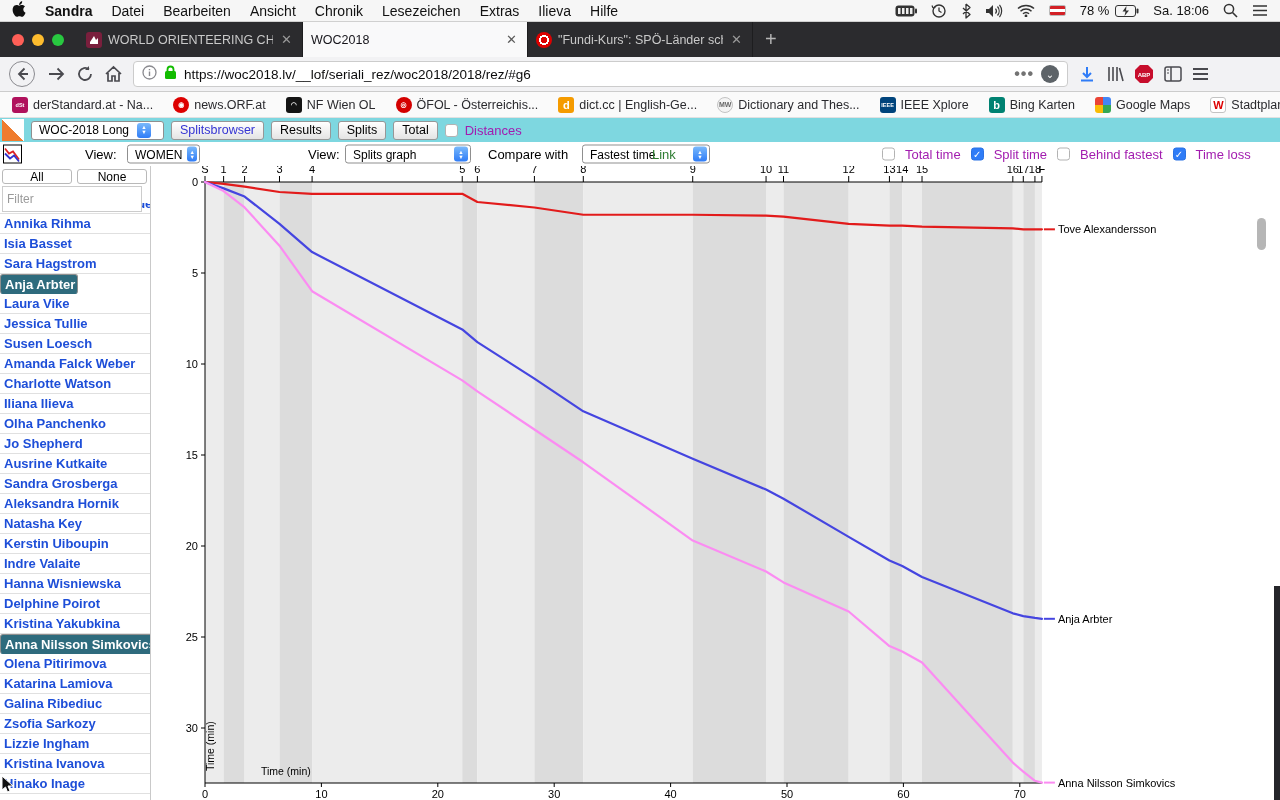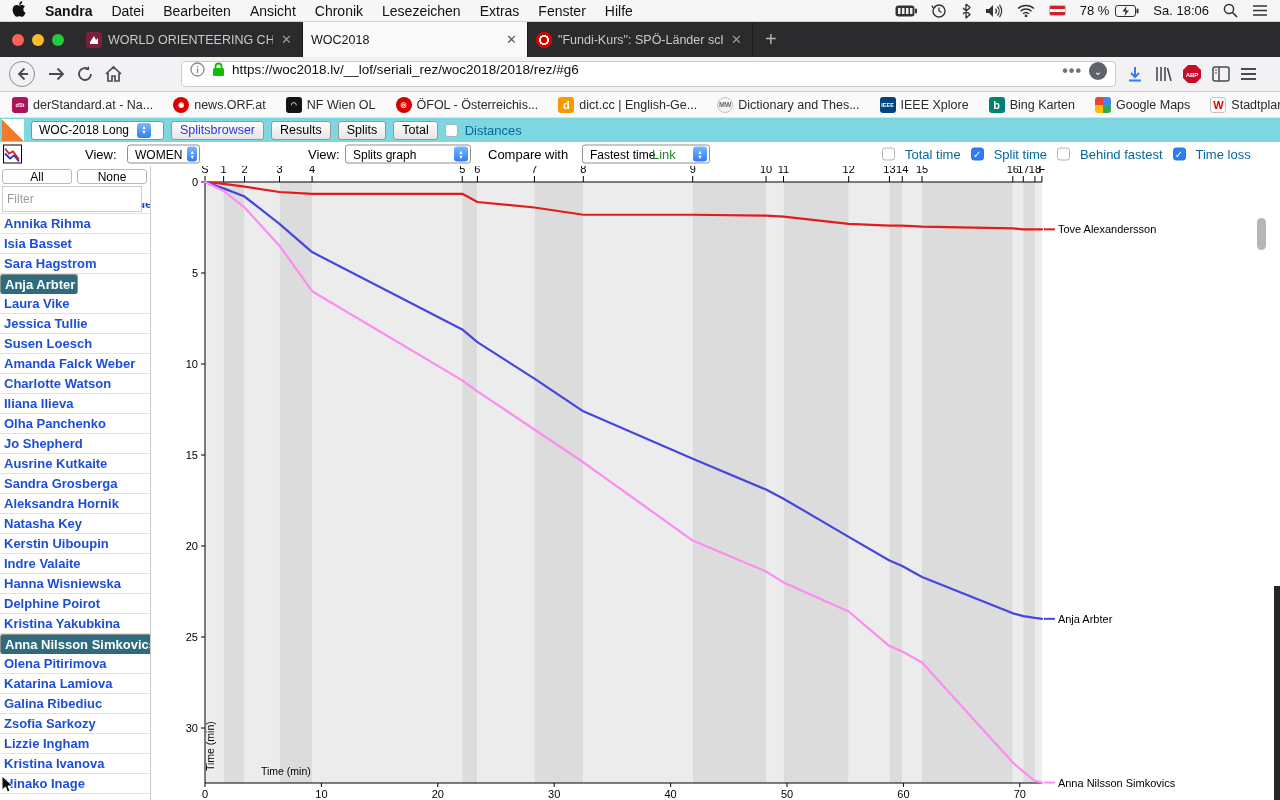--- a/index.html
+++ b/index.html
@@ -26,21 +26,21 @@
   .tab .close { color:#9a9a9a; font-size:13px; padding:0 2px; }
   .tab.active .close { color:#5a5a5a; }
   .favicon { width:16px; height:16px; flex:0 0 16px; border-radius:3px;
     display:flex; align-items:center; justify-content:center; }
   .newtab { color:#b5b5b5; font-size:20px; display:flex; align-items:center; padding:0 12px; }
   
   .navbar { height:35px; background:#f2f2f4; border-bottom:1px solid #ccc;
     display:flex; align-items:center; padding:0 8px; gap:10px; }
   .nav-ic { color:#4a4a4f; display:flex; align-items:center; }
   .urlbar { flex:1; height:26px; background:#fff; border:1px solid #ccc; border-radius:4px;
-    display:flex; align-items:flex-start; padding:0 8px; gap:7px; max-width:935px;margin-left:48px; }
+    display:flex; align-items:center; padding:0 8px; gap:7px; max-width:935px; }
   .url { font-size:13.5px; color:#0c0c0d; white-space:nowrap; overflow:hidden; flex:1; }
   .dots { color:#737373; letter-spacing:1px; font-weight:bold; }
   .pocket { width:18px; height:18px; border-radius:50%; background:#5d6368; color:#fff;
     font-size:10px; display:flex; align-items:center; justify-content:center; }
   
   .bookmarks { height:26px; background:#fafafa; border-bottom:1px solid #e1e1e1;
     display:flex; align-items:center; gap:20px; padding:0 12px; }
   .bm { display:flex; align-items:center; gap:5px; font-size:12.5px; color:#2a2a2e; white-space:nowrap; }
   .bm-ic { width:16px; height:16px; border-radius:3px; display:flex; align-items:center;
     justify-content:center; font-size:7px; font-weight:bold; color:#fff; flex:0 0 16px; }
@@ -54,21 +54,21 @@
   .sel .stp { margin-left:8px; width:14px; height:15px; border-radius:3px; color:#fff;
     background:linear-gradient(#79b9fb,#2f7cf7); display:flex; flex-direction:column;
     align-items:center; justify-content:center; font-size:5.5px; line-height:5px; }
   .tbtn { height:19px; padding:0 8px; display:inline-flex; align-items:center;
     background:linear-gradient(#ffffff,#e4e4e4); border:1px solid #979797; border-radius:3px;
     font-size:12.5px; color:#000; }
   .tbtn.linkish { color:#3434d3; }
   .cb { width:13px; height:13px; border:1px solid #b3b3b3; border-radius:3px; background:#fff;
     display:inline-flex; align-items:center; justify-content:center; flex:0 0 13px; }
   .cb.on { background:#2f7cf7; border-color:#2b72e4; color:#fff; font-size:10px; }
-  .cblab { font-size:13px; color:#0369a1; }
+  .cblab { font-size:13px; color:#a21caf; }
   .tb2 { height:24px; background:#fff; position:relative; font-size:13px; color:#000; }
   .tb2 > * { position:absolute; top:50%; transform:translateY(-50%); display:inline-flex; align-items:center; gap:5px; }
   .sb-logo { width:19px; height:19px; background:#fff; border:1px solid #000; }
   .linktxt { color:#2e7d32; }
   
   .content { position:relative; height:634px; }
   .sidebar { position:absolute; left:0; top:0; width:151px; height:100%;
     border-right:1px solid #c9c9c9; background:#fff; overflow:hidden; }
   .sb-btns { display:flex; gap:5px; padding:3px 3px 2px 2px; }
   .sb-btn { flex:1; height:15px; background:#fff; border:1px solid #b9b9b9; border-radius:3px;
@@ -99,21 +99,21 @@
         </svg>
     </span>
     <span class="mb-item mb-app">Sandra</span>
     <span class="mb-items" style="display:flex;gap:19px;">
         <span class="mb-item">Datei</span>
         <span class="mb-item">Bearbeiten</span>
         <span class="mb-item">Ansicht</span>
         <span class="mb-item">Chronik</span>
         <span class="mb-item">Lesezeichen</span>
         <span class="mb-item">Extras</span>
-        <span class="mb-item">Fenster</span>
+        <span class="mb-item">Ilieva</span>
         <span class="mb-item">Hilfe</span>
       </span>
   </div>
   <div class="mb-right">
     <span>
         <svg width="22" height="12" viewBox="0 0 22 12">
           <rect x="0.5" y="0.5" width="19" height="11" rx="3" fill="#333"></rect>
           <rect x="20" y="3.5" width="2" height="5" rx="1" fill="#333"></rect>
           <rect x="3" y="3" width="2.5" height="6" fill="#eee"></rect>
           <rect x="7" y="3" width="2.5" height="6" fill="#eee"></rect>

